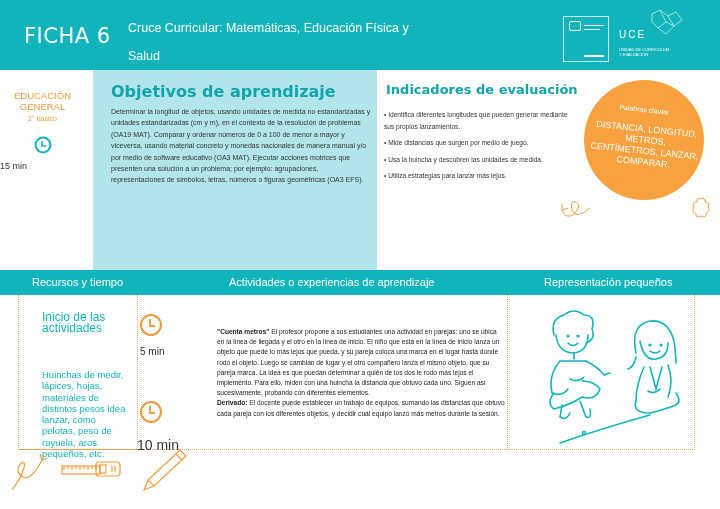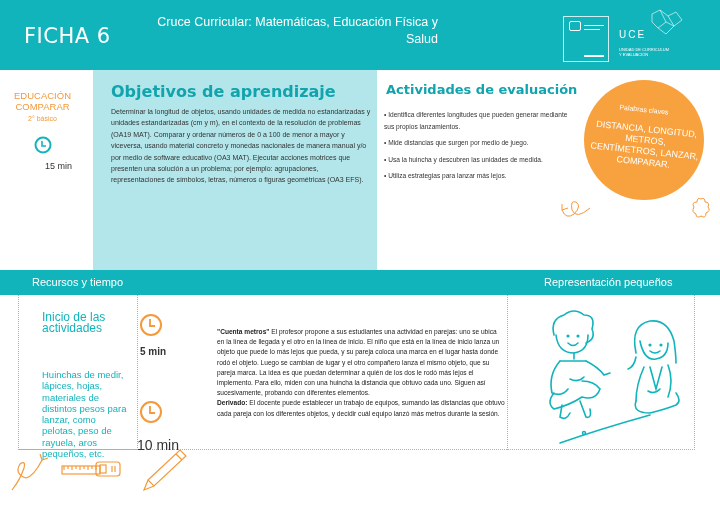--- a/index.html
+++ b/index.html
@@ -1,34 +1,34 @@
 <!DOCTYPE html>
 <html><head>
 <meta charset="utf-8">
 <style>
   * { box-sizing: border-box; margin: 0; padding: 0; }
   html, body { width: 720px; height: 509px; background: #ffffff; overflow: hidden; }
   body { font-family: "Liberation Sans", sans-serif; position: relative; color: #333; }
 
   .header { position: absolute; left: 0; top: 0; width: 720px; height: 70px; background: #12b4bc; }
   .ficha { position: absolute; left: 24px; top: 24px; color: #fff; font-weight: normal; font-size: 21px; letter-spacing: 0.5px; font-family: "DejaVu Sans", sans-serif; }
-  .cruce { position: absolute; left: 128px; top: 14px; width: 310px; color: #fff; font-size: 12.5px; line-height: 17px; text-align: right; }
+  .cruce { position: absolute; left: 128px; top: 14px; width: 310px; color: #fff; font-size: 12.5px; line-height: 28px; }
   .logo-gob { position: absolute; left: 563px; top: 16px; width: 46px; height: 46px; border: 1px solid rgba(255,255,255,0.8); }
   .logo-gob .star { position: absolute; left: 5px; top: 4px; width: 12px; height: 10px; border: 1px solid #fff; border-radius: 2px; }
   .logo-gob .line { position: absolute; left: 20px; height: 1px; background: #fff; }
   .logo-gob .bar { position: absolute; left: 20px; bottom: 4px; width: 20px; height: 2px; background: #fff; }
   .uce { position: absolute; left: 619px; top: 29px; color: #fff; font-size: 10px; letter-spacing: 2px; font-family: Liberation Sans, sans-serif; }
   .uce-sub { position: absolute; left: 619px; top: 47px; color: #fff; font-size: 4px; line-height: 5px; width: 50px; }
   .constellation { position: absolute; left: 648px; top: 8px; }
 
   .left-col { position: absolute; left: 0; top: 70px; width: 93px; height: 200px; }
   .edu { position: absolute; left: 0; top: 20px; width: 85px; text-align: center; color: #f39a3a; font-size: 9.5px; line-height: 11px; }
   .grade { position: absolute; left: 0; top: 45px; width: 85px; text-align: center; color: #f39a3a; font-size: 7px; }
   .clock-teal { position: absolute; left: 34px; top: 66px; }
-  .min15 { position: absolute; left: 16px; top: 91px; width: 85px; text-align: center; color: #333; font-size: 9px; }
+  .min15 { position: absolute; left: 0; top: 91px; width: 85px; text-align: left; color: #333; font-size: 9px; }
 
   .obj { position: absolute; left: 93px; top: 70px; width: 284px; height: 200px; background: #b2e6ea; }
   .obj-title { position: absolute; left: 18px; top: 12px; color: #12a4ad; font-size: 16px; font-weight: bold; font-family: "DejaVu Sans", sans-serif; }
   .obj-text { position: absolute; left: 18px; top: 36px; width: 260px; font-size: 7px; line-height: 11.4px; color: #333; }
 
   .ind-title { position: absolute; left: 386px; top: 82px; color: #12a4ad; font-size: 13px; font-weight: bold; font-family: "DejaVu Sans", sans-serif; }
   .ind-list { position: absolute; left: 384px; top: 109px; width: 190px; font-size: 6.6px; color: #333; }
   .ind-list li { list-style: none; line-height: 11.5px; margin-bottom: 5px; }
 
   .circle { position: absolute; left: 584px; top: 80px; width: 120px; height: 120px; border-radius: 50%; background: #f8a23f; }
@@ -40,21 +40,21 @@
   .bar2 span { position: absolute; top: 6px; color: #fff; font-size: 11px; }
 
   .box { position: absolute; border: 1px dotted #e9a25a; }
   .box-left { left: 18px; top: 295px; width: 120px; height: 155px; border-top: none; }
   .box-right { left: 507px; top: 295px; width: 0; height: 155px; border-top: none; border-left: none; border-bottom: none; }
   .box-far { left: 694px; top: 295px; width: 0; height: 155px; border-top: none; border-left: none; border-bottom: none; }
   .box-bottom { left: 18px; top: 449px; width: 677px; height: 0; border-top: none; border-left: none; border-right: none; }
 
   .inicio { position: absolute; left: 42px; top: 312px; color: #12b4bc; font-size: 12px; line-height: 11px; width: 70px; }
   .clock-o1 { position: absolute; left: 139px; top: 313px; }
-  .min5 { position: absolute; left: 140px; top: 346px; font-size: 10px; color: #333; font-weight: bold; }
+  .min5 { position: absolute; left: 140px; top: 346px; font-size: 10px; color: #333; }
   .recursos { position: absolute; left: 42px; top: 369px; color: #12b4bc; font-size: 9.5px; line-height: 11.3px; width: 85px; }
   .clock-o2 { position: absolute; left: 139px; top: 400px; }
   .min10 { position: absolute; left: 137px; top: 437px; font-size: 14px; color: #333; }
   .tools { position: absolute; left: 10px; top: 440px; }
 
   .act { position: absolute; left: 217px; top: 327px; width: 288px; font-size: 6.6px; line-height: 10.2px; color: #222; }
   .act b { font-weight: bold; }
 
   .kids { position: absolute; left: 540px; top: 305px; }
 </style>
@@ -73,35 +73,35 @@
   <div class="uce">UCE</div>
   <div class="uce-sub">UNIDAD DE CURRICULUM Y EVALUACIÓN</div>
   <svg class="constellation" width="36" height="28" viewBox="0 0 36 28">
     <g stroke="#fff" stroke-width="0.6" fill="none">
       <path d="M4 6 L12 2 L20 8 L28 4 L34 12 L26 18 L18 14 L10 20 L4 14 Z M12 2 L18 14 M20 8 L26 18 M10 20 L18 26 L26 18"></path>
     </g>
   </svg>
 </div>
 
 <div class="left-col">
-  <div class="edu">EDUCACIÓN COMPARAR</div>
+  <div class="edu">EDUCACIÓN GENERAL</div>
   <div class="grade">2° básico</div>
   <svg class="clock-teal" width="18" height="18" viewBox="0 0 18 18">
     <circle cx="9" cy="9" r="7.5" stroke="#12b4bc" stroke-width="2" fill="none"></circle>
     <path d="M8 5 V10 H12" stroke="#12b4bc" stroke-width="1.6" fill="none"></path>
   </svg>
   <div class="min15">15 min</div>
 </div>
 
 <div class="obj">
   <div class="obj-title">Objetivos de aprendizaje</div>
   <div class="obj-text">Determinar la longitud de objetos, usando unidades de medida no estandarizadas y unidades estandarizadas (cm y m), en el contexto de la resolución de problemas (OA19 MAT). Comparar y ordenar números de 0 a 100 de menor a mayor y viceversa, usando material concreto y monedas nacionales de manera manual y/o por medio de software educativo (OA3 MAT). Ejecutar acciones motrices que presenten una solución a un problema; por ejemplo: agrupaciones, representaciones de símbolos, letras, números o figuras geométricas (OA3 EFS).</div>
 </div>
 
-<div class="ind-title">Actividades de evaluación</div>
+<div class="ind-title">Indicadores de evaluación</div>
 <ul class="ind-list">
   <li>• Identifica diferentes longitudes que pueden generar mediante sus propios lanzamientos.</li>
   <li>• Mide distancias que surgen por medio de juego.</li>
   <li>• Usa la huincha y descubren las unidades de medida.</li>
   <li>• Utiliza estrategias para lanzar más lejos.</li>
 </ul>
 
 <div class="circle">
   <div class="kw-label">Palabras claves</div>
   <div class="kw-text">DISTANCIA, LONGITUD, METROS, CENTÍMETROS, LANZAR, COMPARAR.</div>
@@ -109,35 +109,36 @@
 <svg class="deco" style="left:560px;top:196px;" width="40" height="28" viewBox="0 0 40 28">
   <path d="M2 14 Q6 24 14 18 Q22 10 16 6 Q10 4 12 14 Q16 24 30 12" stroke="#f39a3a" stroke-width="1" fill="none"></path>
   <path d="M2 8 L2 14 L8 12" stroke="#f39a3a" stroke-width="1" fill="none"></path>
 </svg>
 <svg class="deco" style="left:690px;top:196px;" width="22" height="26" viewBox="0 0 22 26">
   <path d="M11 3 Q15 1 15 6 Q20 6 18 11 Q21 15 16 17 Q16 23 11 20 Q6 23 6 18 Q1 16 4 11 Q1 6 7 6 Q7 1 11 3 Z" stroke="#f39a3a" stroke-width="1" fill="none"></path>
 </svg>
 
 <div class="bar2">
   <span style="left:32px;">Recursos y tiempo</span>
+  <span style="left:229px;">Actividades o experiencias de aprendizaje</span>
   <span style="left:544px;">Representación pequeños</span>
 </div>
 
 <div class="box box-left"></div>
 <div class="box box-right"></div>
 <div class="box box-far"></div>
 <div class="box box-bottom"></div>
 
 <div class="inicio">Inicio de las actividades</div>
 <svg class="clock-o1" width="24" height="24" viewBox="0 0 24 24">
   <circle cx="12" cy="12" r="10" stroke="#f39a3a" stroke-width="2" fill="none"></circle>
   <path d="M11 6 V13 H16" stroke="#f39a3a" stroke-width="1.8" fill="none"></path>
 </svg>
 <div class="min5">5 min</div>
-<div class="recursos">Huinchas de medir, lápices, hojas, materiales de distintos pesos para lanzar, como pelotas, peso de rayuela, aros pequeños, etc.</div>
+<div class="recursos">Huinchas de medir, lápices, hojas, materiales de distintos pesos idea lanzar, como pelotas, peso de rayuela, aros pequeños, etc.</div>
 <svg class="clock-o2" width="24" height="24" viewBox="0 0 24 24">
   <circle cx="12" cy="12" r="10" stroke="#f39a3a" stroke-width="2" fill="none"></circle>
   <path d="M11 6 V13 H16" stroke="#f39a3a" stroke-width="1.8" fill="none"></path>
 </svg>
 <div class="min10">10 min</div>
 <svg class="tools" width="180" height="60" viewBox="0 0 180 60">
   <g stroke="#f39a3a" stroke-width="1.2" fill="none">
     <path d="M2 50 Q10 40 14 28 Q16 20 10 24 Q4 34 16 38 Q24 36 32 20"></path>
     <path d="M30 14 L32 20 L38 18"></path>
     <rect x="52" y="26" width="38" height="8"></rect>

